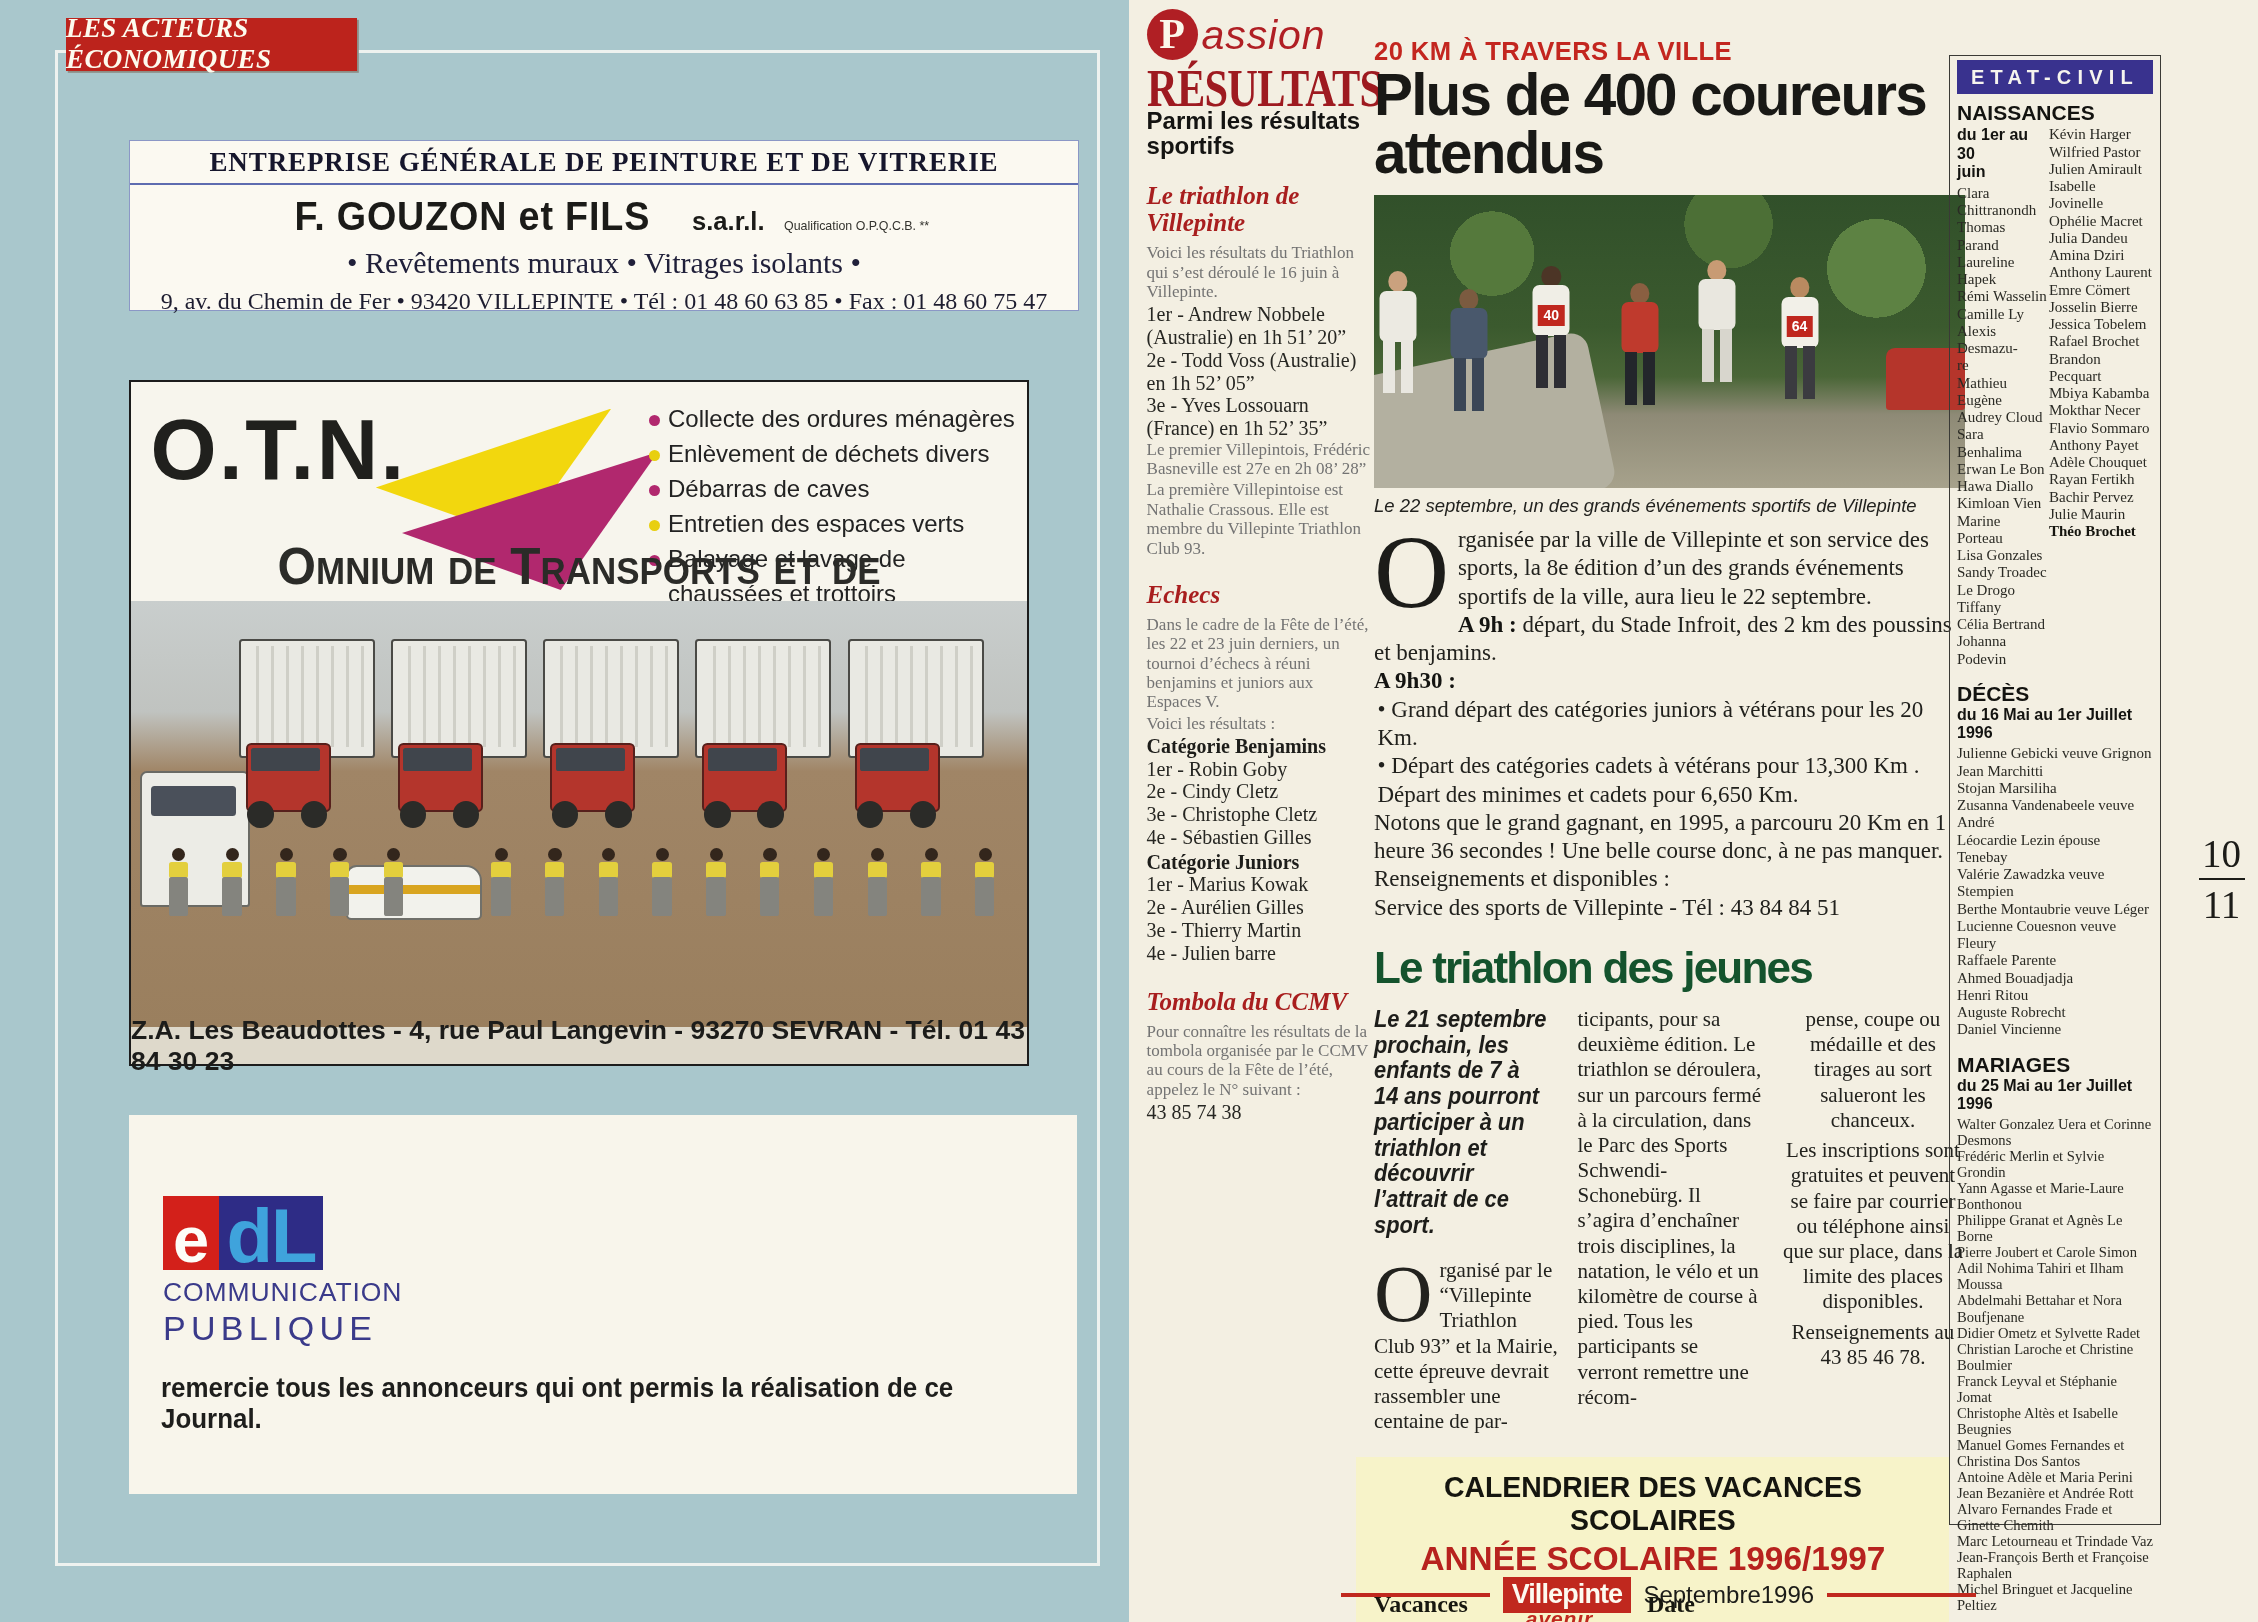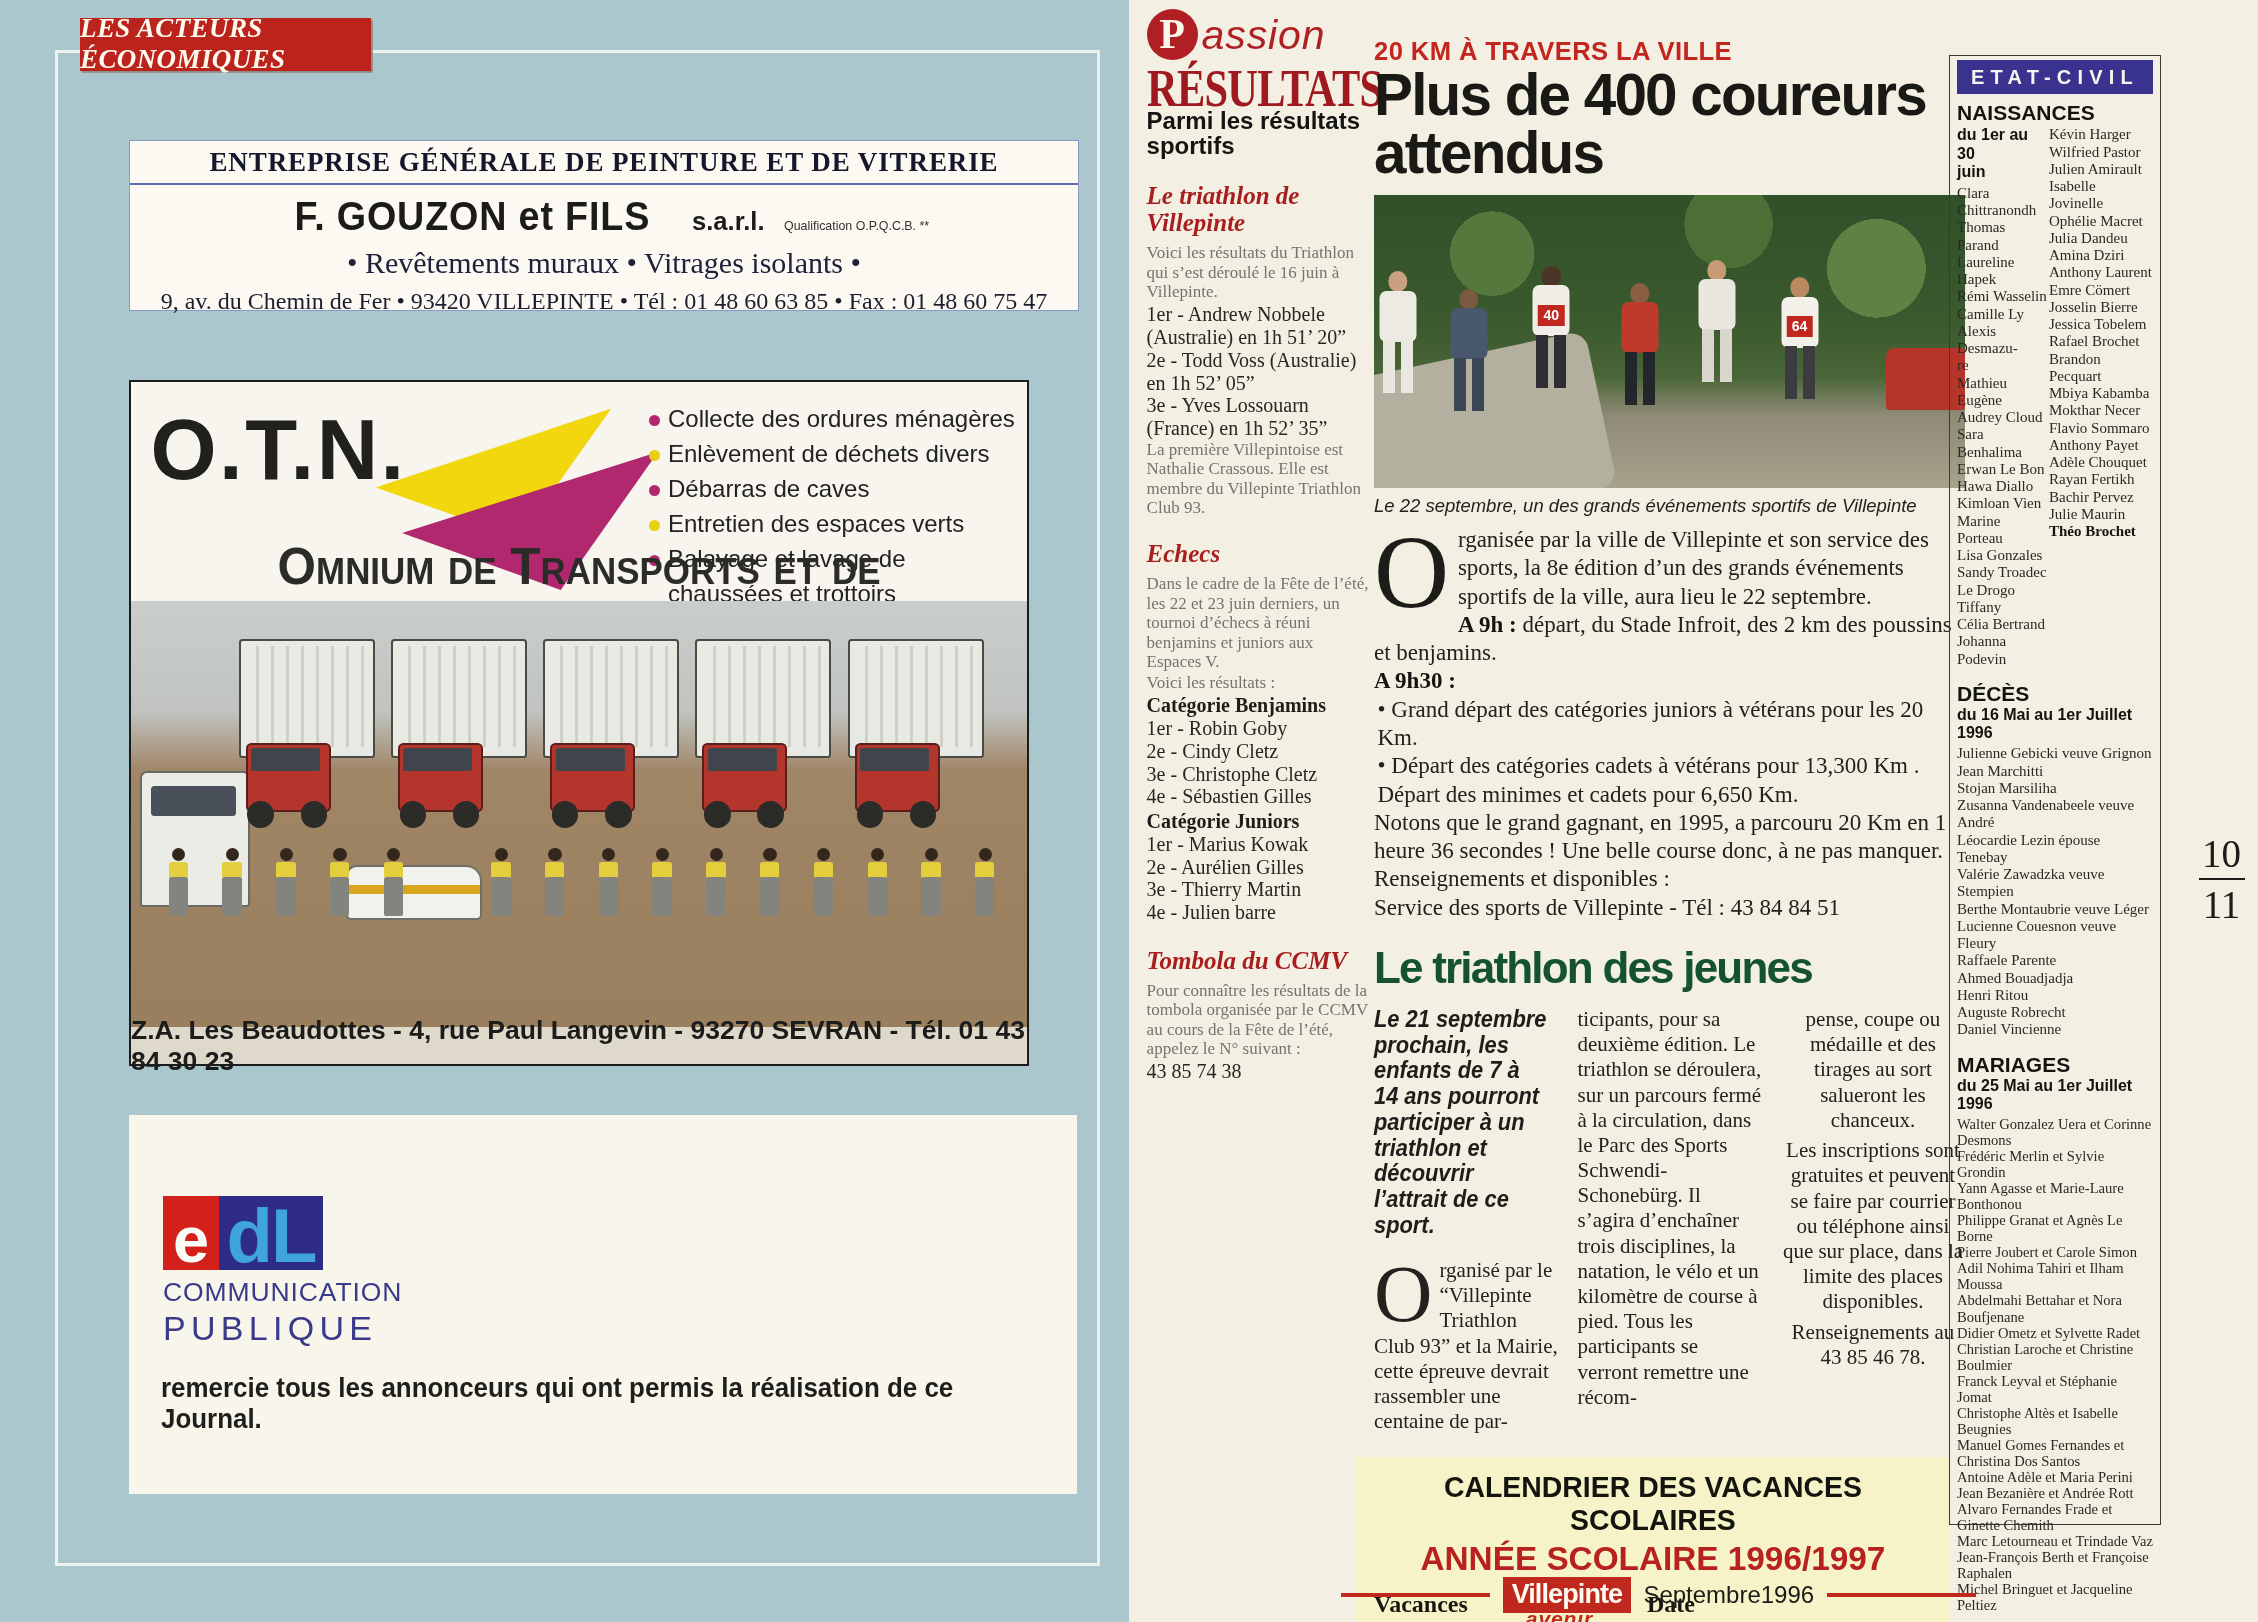--- a/index.html
+++ b/index.html
@@ -3,21 +3,21 @@
 <meta charset="utf-8">
 <style>
   html,body{margin:0;padding:0;}
   body{width:2258px;height:1622px;position:relative;overflow:hidden;background:#e8e4d8;
        font-family:"Liberation Serif",serif;-webkit-font-smoothing:antialiased;}
   .abs{position:absolute;}
 
   
   .page-left{left:0;top:0;width:1129px;height:1622px;background:#a9c7cc;}
   .frame{left:55px;top:50px;width:1039px;height:1510px;border:3.5px solid #eef2ef;}
-  .sec-header{left:80px;top:17.6px;width:291px;height:53px;background:#bc231c;color:#fdfbee;
+  .sec-header{left:66px;top:17.6px;width:291px;height:53px;background:#bc231c;color:#fdfbee;
       font-family:"Liberation Serif",serif;font-weight:bold;font-style:italic;font-size:27px;
       display:flex;align-items:center;justify-content:center;letter-spacing:0.4px;box-shadow:1.8px 1.8px 0 #8d8d85;}
   .ad{background:#fbf9f1;}
   .gouzon{left:129px;top:140px;width:948px;height:169px;border:1.8px solid #8b97c6;}
   .gz-title{font-size:27px;font-weight:bold;color:#16162c;text-align:center;padding-top:6.2px;
       letter-spacing:0.9px;border-bottom:2.6px solid #5e6cb0;padding-bottom:4.4px;}
   .gz-co{ text-align:center;margin-top:8.8px;white-space:nowrap;}
   .gz-co .big{font-family:"Liberation Sans",sans-serif;font-weight:bold;font-size:41px;
       letter-spacing:0.9px;display:inline-block;transform:scaleX(.92);color:#1b1b18;}
   .gz-co .sarl{font-family:"Liberation Sans",sans-serif;font-weight:bold;font-size:25.6px;margin-left:23px;color:#1b1b18;}
@@ -342,20 +342,21 @@
     </div>
     <div class="res-intro">Parmi les résultats sportifs</div>
 
     <div class="res-h">Le triathlon de Villepinte</div>
     <p class="res-p">Voici les résultats du Triathlon qui s’est déroulé le 16 juin à Villepinte.</p>
     <div>
         <div class="res-line">1er - Andrew Nobbele (Australie) en 1h 51’ 20”</div>
         <div class="res-line">2e - Todd Voss (Australie) en 1h 52’ 05”</div>
         <div class="res-line">3e - Yves Lossouarn (France) en 1h 52’ 35”</div>
       </div>
+    <p class="res-p">Le premier Villepintois, Frédéric Basneville est 27e en 2h 08’ 28”</p>
     <p class="res-p">La première Villepintoise est Nathalie Crassous. Elle est membre du Villepinte Triathlon Club 93.</p>
 
     <div class="res-h">Echecs</div>
     <p class="res-p">Dans le cadre de la Fête de l’été, les 22 et 23 juin derniers, un tournoi d’échecs à réuni benjamins et juniors aux Espaces V.</p>
     <p class="res-p">Voici les résultats :</p>
     <div class="res-b">Catégorie Benjamins</div>
     <div>
         <div class="res-line">1er - Robin Goby</div>
         <div class="res-line">2e - Cindy Cletz</div>
         <div class="res-line">3e - Christophe Cletz</div>

